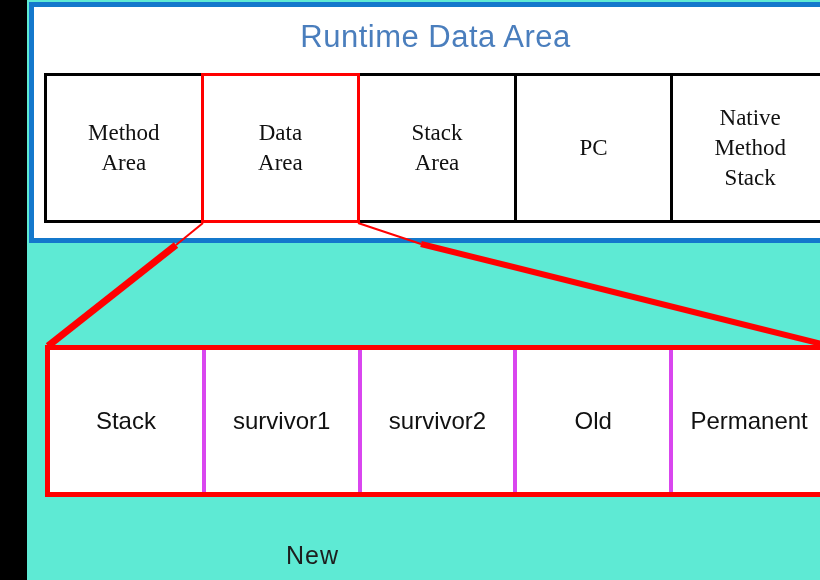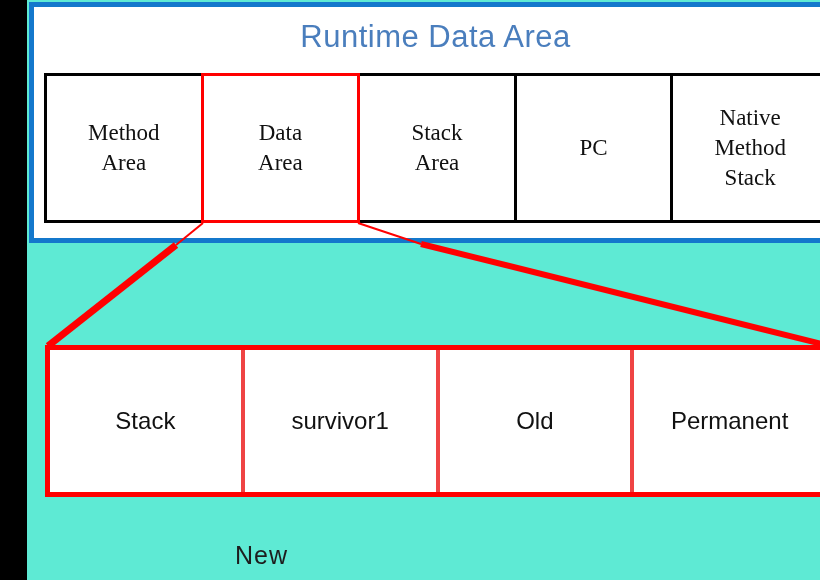--- a/index.html
+++ b/index.html
@@ -86,21 +86,21 @@
     top: 345px;
     width: 785px;
     height: 152px;
     box-sizing: border-box;
     border: 5px solid #ff0000;
     display: flex;
     background: #ffffff;
   }
   .heap-cell {
     flex: 1 1 0;
-    border-left: 4px solid #ef4444;
+    border-left: 4px solid #d946ef;
     display: flex;
     align-items: center;
     justify-content: center;
     font-size: 24px;
     color: #111111;
     text-align: center;
   }
   .heap-cell:first-child { border-left: none; }
 
   
@@ -113,21 +113,21 @@
     pointer-events: none;
     z-index: 5;
   }
 
   
   .faint-label {
     position: absolute;
     left: 208px;
     top: 541px;
     width: 104px;
-    text-align: left;
+    text-align: right;
     font-size: 25px;
     color: #1d1d1d;
     letter-spacing: 1px;
   }
 </style>
 </head>
 <body>
 
 <div class="stage">
 
@@ -173,20 +173,23 @@
   </svg>
 
   <div class="heap-row">
     <div class="heap-cell">
       <span>Stack</span>
     </div>
     <div class="heap-cell">
       <span>survivor1</span>
     </div>
     <div class="heap-cell">
+      <span>survivor2</span>
+    </div>
+    <div class="heap-cell">
       <span>Old</span>
     </div>
     <div class="heap-cell">
       <span>Permanent</span>
     </div>
   </div>
 
   <div class="faint-label">New</div>
 
 </div>

